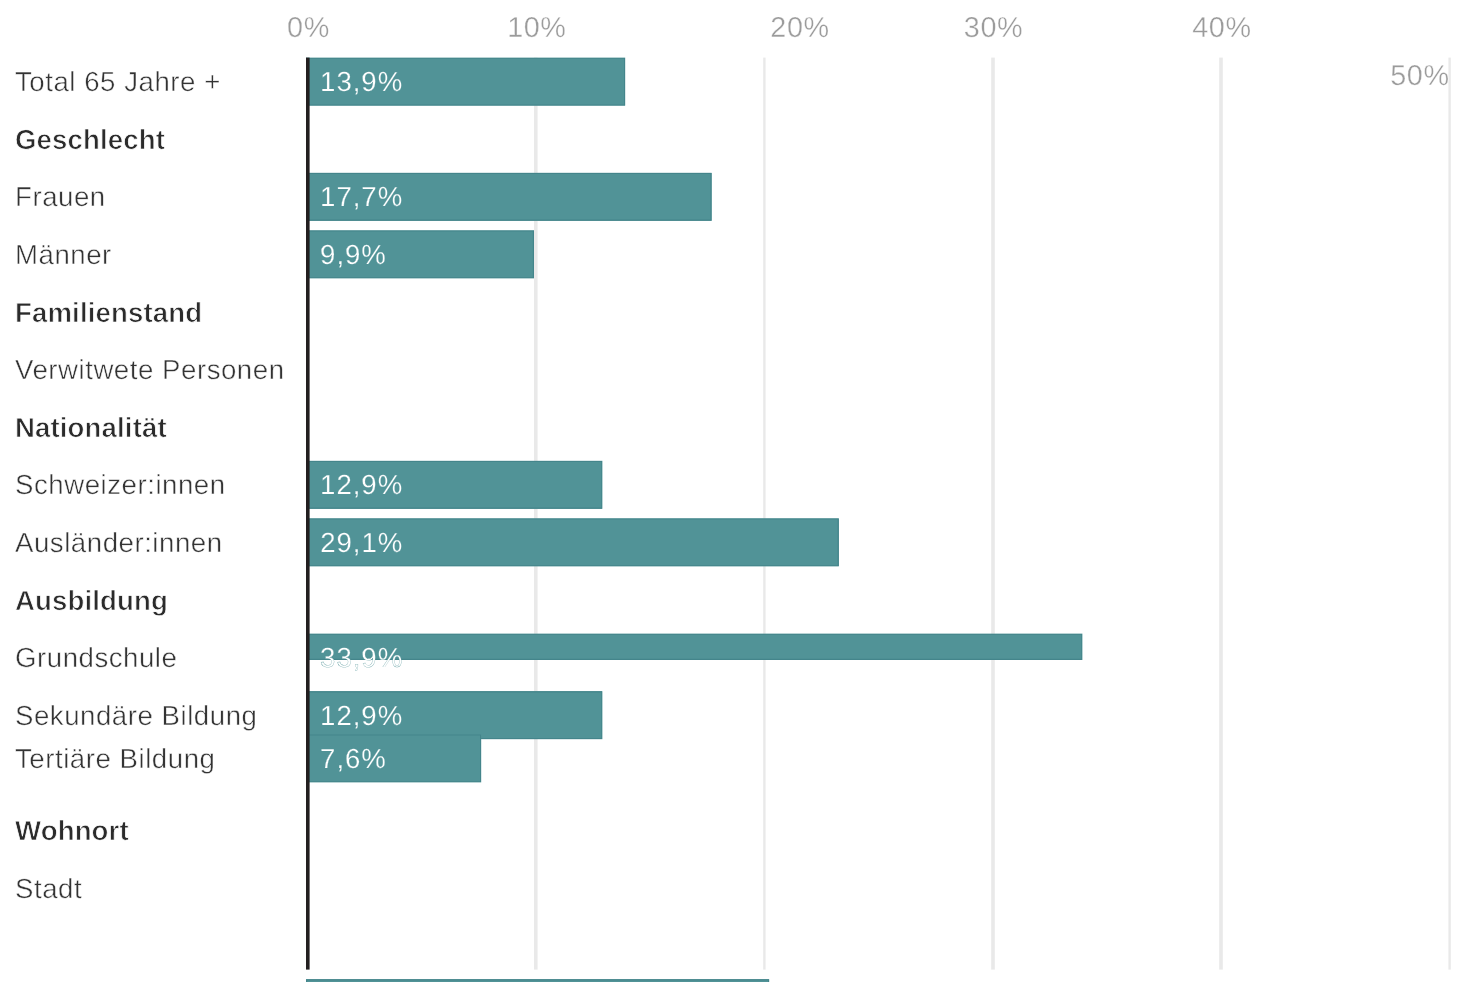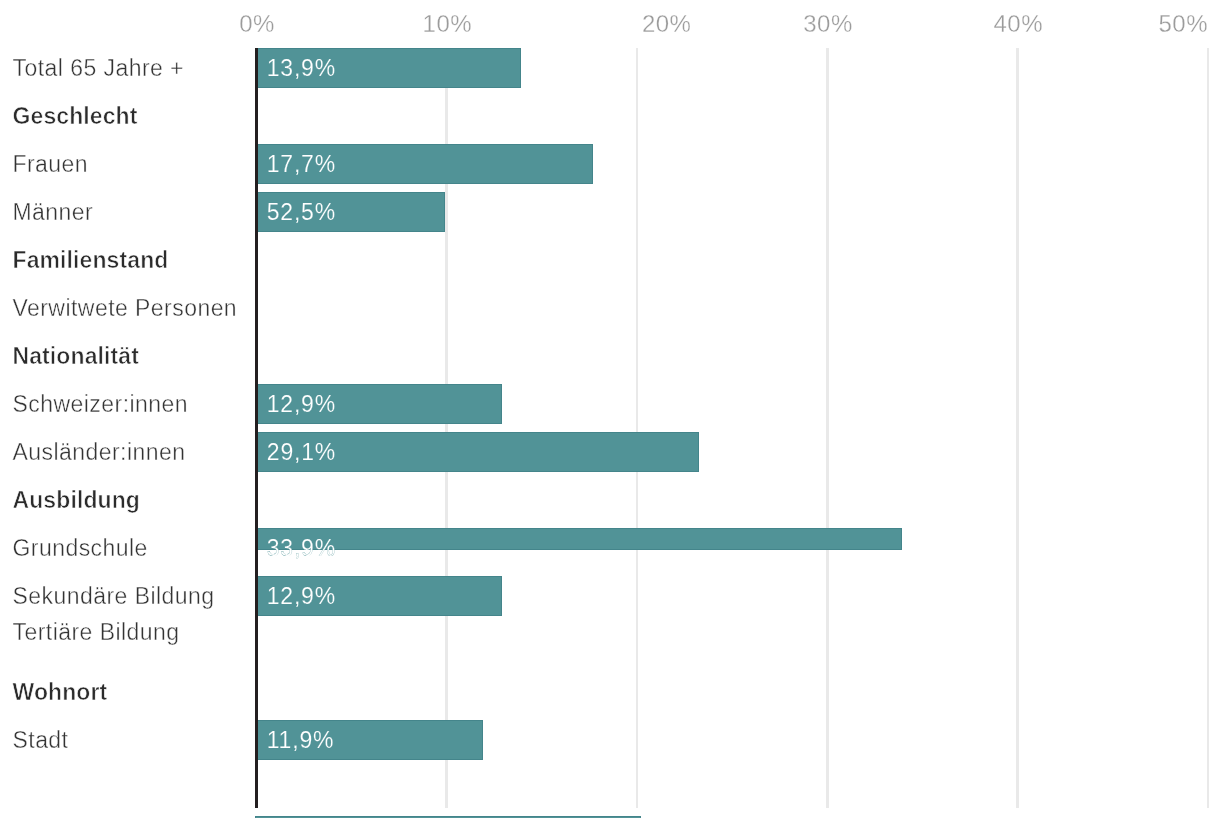--- a/index.html
+++ b/index.html
@@ -31,20 +31,21 @@
     transform: translateX(calc(-50% + 0.7px));
     font-size: 24px;
     letter-spacing: 0.5px;
     line-height: 28px;
     color: #9b9b9b;
     -webkit-text-stroke: 0.3px #ffffff;
     white-space: nowrap;
   }
   .tick-label.last {
     transform: none;
+    margin-top: 40px;
   }
 
   
   .gridline {
     position: absolute;
     top: 48px;
     width: 2.7px;
     height: 760px;
     background: #e9e9e9;
   }
@@ -131,21 +132,21 @@
     </div>
     <div class="row" style="top: 144px; height: 48px;">
       <div class="row-label">Frauen</div>
       <div class="bar" style="left: 254.95px; width: 338.281px; height: 40px;">
         <div class="bar-value">17,7%</div>
       </div>
     </div>
     <div class="row" style="top: 192px; height: 48px;">
       <div class="row-label">Männer</div>
       <div class="bar" style="left: 254.95px; width: 189.847px; height: 40px;">
-        <div class="bar-value">52,5%</div>
+        <div class="bar-value">9,9%</div>
       </div>
     </div>
     <div class="row group" style="top: 240px; height: 48px;">
       <div class="row-label">Familienstand</div>
     </div>
     <div class="row" style="top: 288px; height: 48px;">
       <div class="row-label">Verwitwete Personen</div>
     </div>
     <div class="row group" style="top: 336px; height: 48px;">
       <div class="row-label">Nationalität</div>
@@ -172,29 +173,29 @@
       </div>
     </div>
     <div class="row" style="top: 576px; height: 48px;">
       <div class="row-label">Sekundäre Bildung</div>
       <div class="bar" style="left: 254.95px; width: 246.937px; height: 40px;">
         <div class="bar-value">12,9%</div>
       </div>
     </div>
     <div class="row" style="top: 612px; height: 48px;">
       <div class="row-label">Tertiäre Bildung</div>
+      <div class="bar" style="left: 254.95px; width: 146.078px; height: 40px;">
+        <div class="bar-value">7,6%</div>
+      </div>
     </div>
     <div class="row group" style="top: 672px; height: 48px;">
       <div class="row-label">Wohnort</div>
     </div>
     <div class="row" style="top: 720px; height: 48px;">
       <div class="row-label">Stadt</div>
-      <div class="bar" style="left: 254.95px; width: 227.907px; height: 40px;">
-        <div class="bar-value">11,9%</div>
-      </div>
     </div>
     <div class="row" style="top: 768px; height: 48px; margin-top: 48px;">
       <div class="row-label">Land</div>
       <div class="bar" style="left: 254.95px; width: 385.856px; height: 40px;">
         <div class="bar-value">88,4%</div>
       </div>
     </div>
   </div>
 </div>
 

